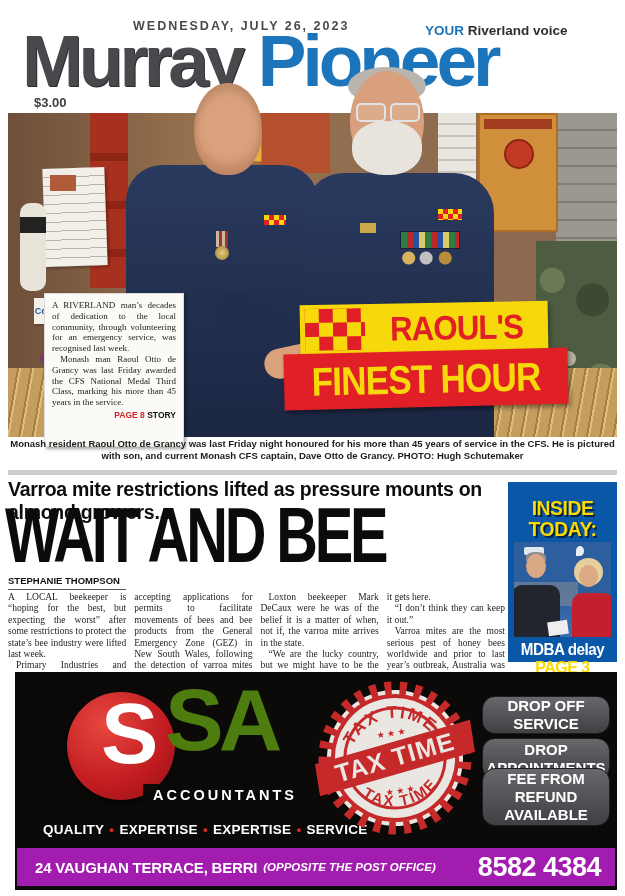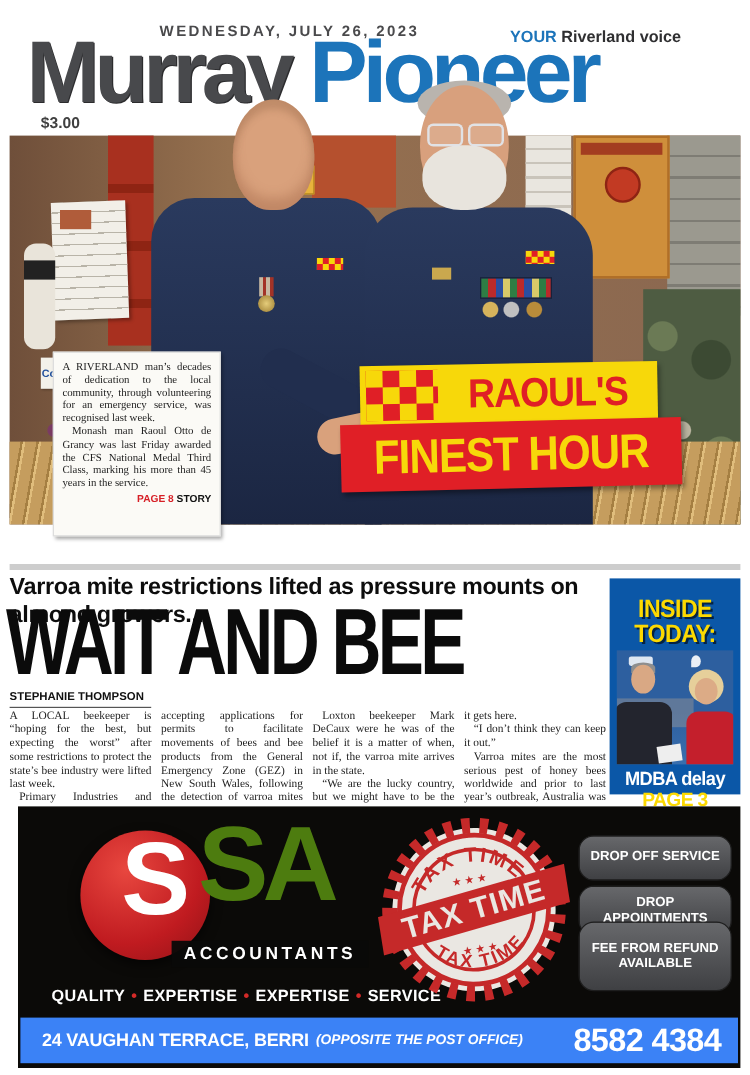--- a/index.html
+++ b/index.html
@@ -127,26 +127,26 @@
   .sphere{left:52px;top:20px;width:108px;height:108px;border-radius:50%;
      background:radial-gradient(circle at 35% 30%,#e8473f,#c01b20 60%,#8f1216);box-shadow:0 4px 10px rgba(0,0,0,.6);}
   .brand-s{left:86px;top:18px;font-size:86px;font-weight:800;color:#fff;line-height:1;z-index:3;}
   .brand-sa{left:150px;top:4px;font-size:88px;font-weight:700;color:#4d7c0f;letter-spacing:-5px;line-height:1;z-index:2;}
   .brand-sub{left:128px;top:112px;width:164px;height:22px;background:rgba(10,10,8,.95);color:#fff;
      font-size:14.5px;font-weight:700;letter-spacing:3px;text-align:center;line-height:22px;z-index:4;}
   .ad-tagline{left:28px;top:150px;width:330px;color:#fff;font-size:13.5px;font-weight:800;letter-spacing:.3px;white-space:nowrap;}
   .ad-tagline .dot{color:#d42a28;padding:0 5px;}
   .stamp{left:300px;top:6px;transform:rotate(-9deg);opacity:.95;z-index:2;}
   .pill{left:467px;width:128px;background:linear-gradient(180deg,#67686b,#3f4043);border:1px solid #1e1e1e;border-radius:13px;
-     color:#fff;font-weight:800;font-size:11px;line-height:1.2;display:flex;align-items:center;justify-content:center;
+     color:#fff;font-weight:800;font-size:15px;line-height:1.2;display:flex;align-items:center;justify-content:center;
      text-align:center;box-sizing:border-box;padding:2px 6px;}
   .pill1{top:24px;height:38px;}
   .pill2{top:66px;height:42px;}
   .pill3{top:96px;height:58px;}
-  .redbar{left:2px;top:176px;width:598px;height:38px;background:#3b82f6;display:flex;align-items:center;}
+  .redbar{left:2px;top:176px;width:598px;height:38px;background:#a21caf;display:flex;align-items:center;}
   .redbar .addr{padding-left:18px;font-size:15px;font-weight:800;color:#fff;letter-spacing:-.2px;}
   .redbar .note{font-size:11.5px;font-weight:700;font-style:italic;color:#fff;padding-left:6px;}
   .redbar .phone{margin-left:auto;padding-right:14px;font-size:27px;font-weight:800;color:#fff;letter-spacing:-.5px;}
 </style>
 </head>
 <body>
 
 <div class="page">
 
   <div class="abs mast-date">WEDNESDAY, JULY 26, 2023</div>
@@ -210,20 +210,21 @@
 
     <div class="abs raouls">
       <div class="chk"></div>
       <div class="txt">RAOUL'S</div>
     </div>
     <div class="abs finest">
       <div class="txt">FINEST HOUR</div>
     </div>
   </div>
 
+  <div class="abs caption">Monash resident Raoul Otto de Grancy was last Friday night honoured for his more than 45 years of service in the CFS. He is pictured with son, and current Monash CFS captain, Dave Otto de Grancy. PHOTO: Hugh Schutemaker</div>
   <div class="abs divider"></div>
 
   <div class="abs kicker">Varroa mite restrictions lifted as pressure mounts on almond growers...</div>
   <div class="abs headline">
     <span>WAIT AND BEE</span>
   </div>
   <div class="abs byline">STEPHANIE THOMPSON</div>
   <div class="abs cols">
     <div class="col">
       <p>A LOCAL beekeeper is “hoping for the best, but expecting the worst” after some restrictions to protect the state’s bee industry were lifted last week.</p>

